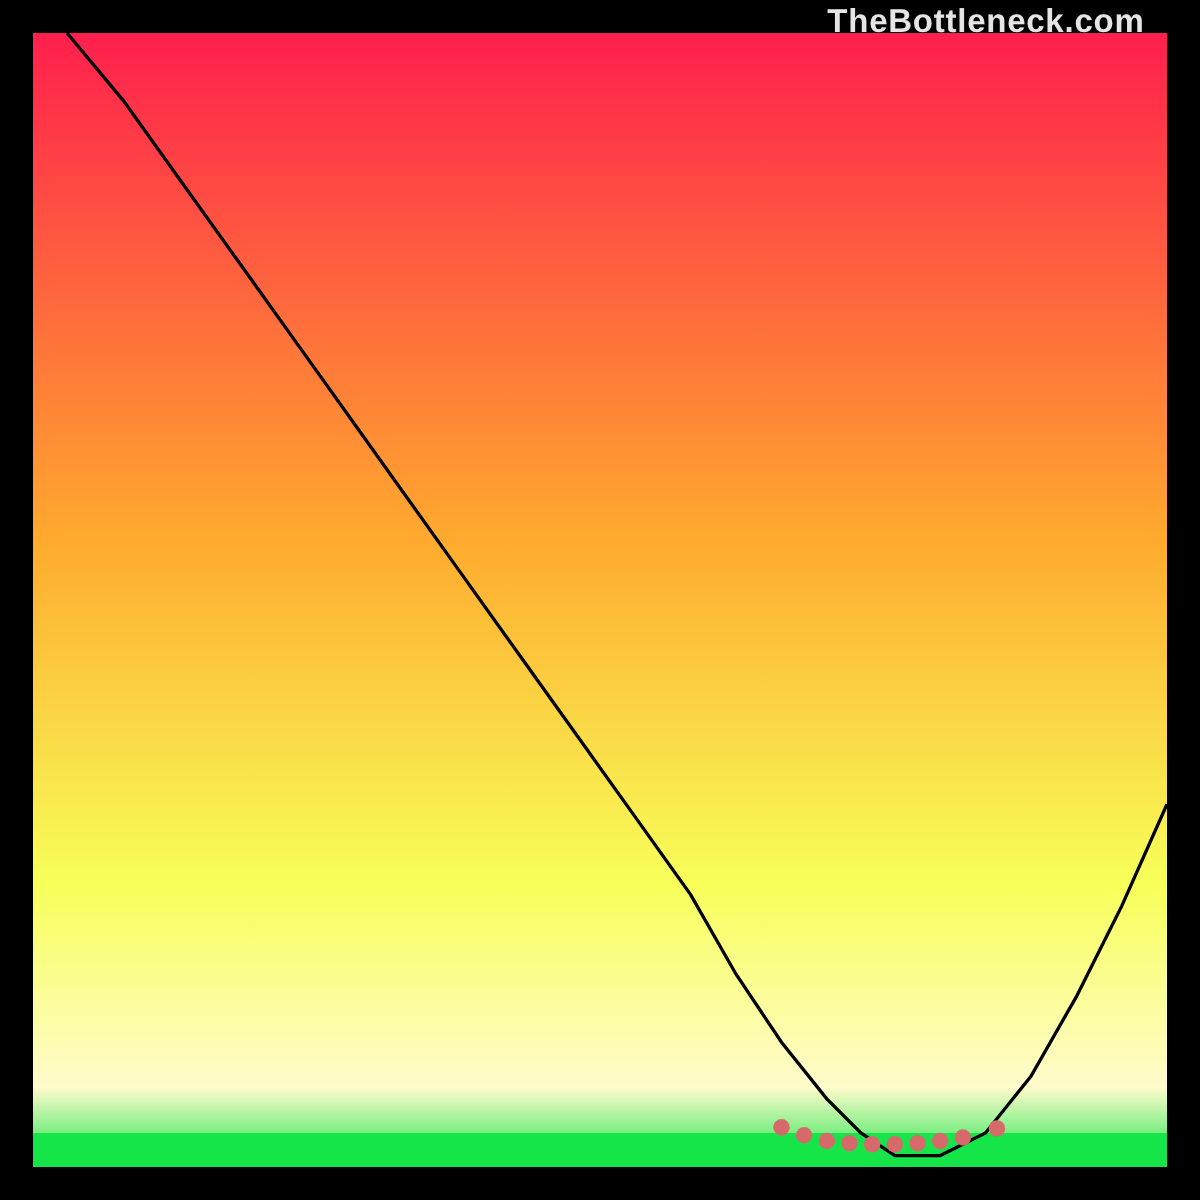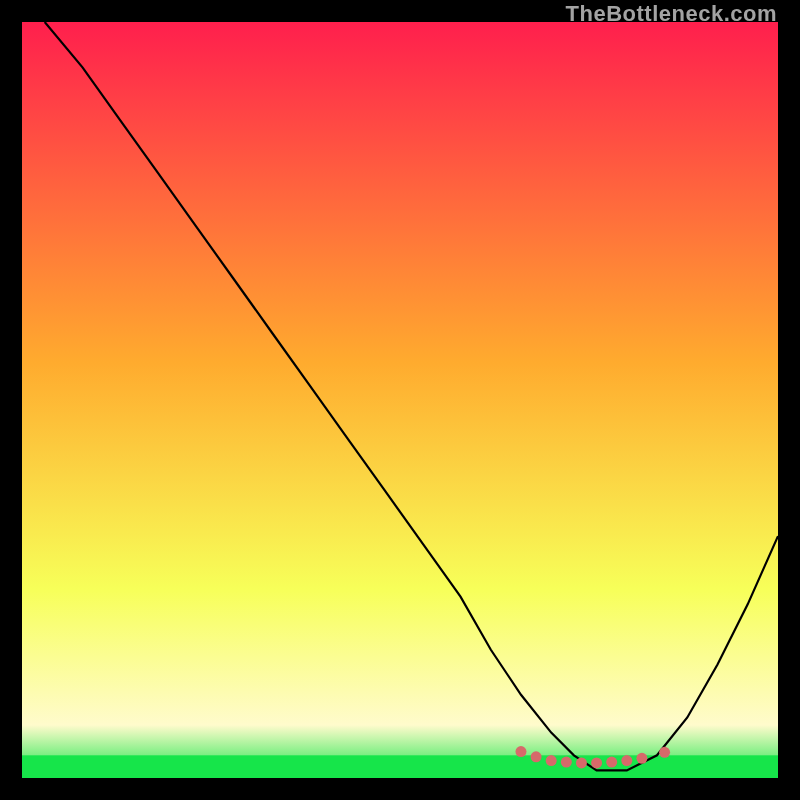--- a/index.html
+++ b/index.html
@@ -1,18 +1,18 @@
 <!DOCTYPE html>
 <html><head>
 <meta charset="utf-8">
 <style>
 html,body{margin:0;padding:0;width:800px;height:800px;background:#000;font-family:Arial,Helvetica,sans-serif}
 .frame{position:absolute;left:22px;top:22px;width:756px;height:756px;background:#000}
 .plotarea{position:absolute;left:22px;top:22px;width:756px;height:756px;overflow:hidden}
-.wm{position:absolute;right:23px;top:1px;color:#a3a3a3;font-size:22px;font-weight:700;letter-spacing:.5px}
+.wm{position:absolute;right:37px;top:1px;color:#e5e5e5;font-size:22px;font-weight:700;letter-spacing:.5px}
 svg{display:block}
 </style>
 </head>
 <body>
 
 <div class="wm">TheBottleneck.com</div>
 
 <div class="frame"></div>
 
 <div class="plotarea">

